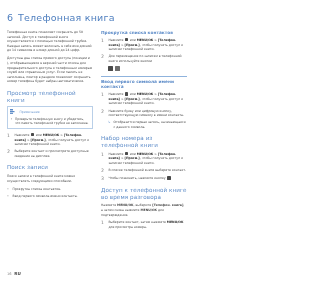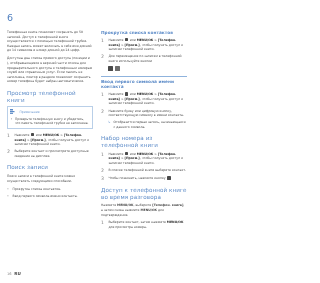--- a/index.html
+++ b/index.html
@@ -205,20 +205,21 @@
     color: #4a4a4a;
   }
 </style>
 </head>
 <body>
 
 <div class="page">
 
   <div class="chapter">
     <div class="chapter-num">6</div>
+    <div class="chapter-title">Телефонная книга</div>
   </div>
 
   <div class="columns">
 
     <div class="col">
 
       <p class="para">Телефонная книга позволяет сохранять до 50 записей. Доступ к телефонной книге осуществляется с помощью телефонной трубки. Каждая запись может включать в себя имя длиной до 14 символов и номер длиной до 24 цифр.</p>
       <p class="para">Доступны два списка прямого доступа (позиции и ), отображающиеся в верхней части списка для предварительного доступа к телефонным номерам служб или справочным услуг. Если память не заполнена, повтор в разделе позволяет сохранить номер телефона будет набран автоматически.</p>
 
       <div class="sect-h">Просмотр телефонной книги</div>

